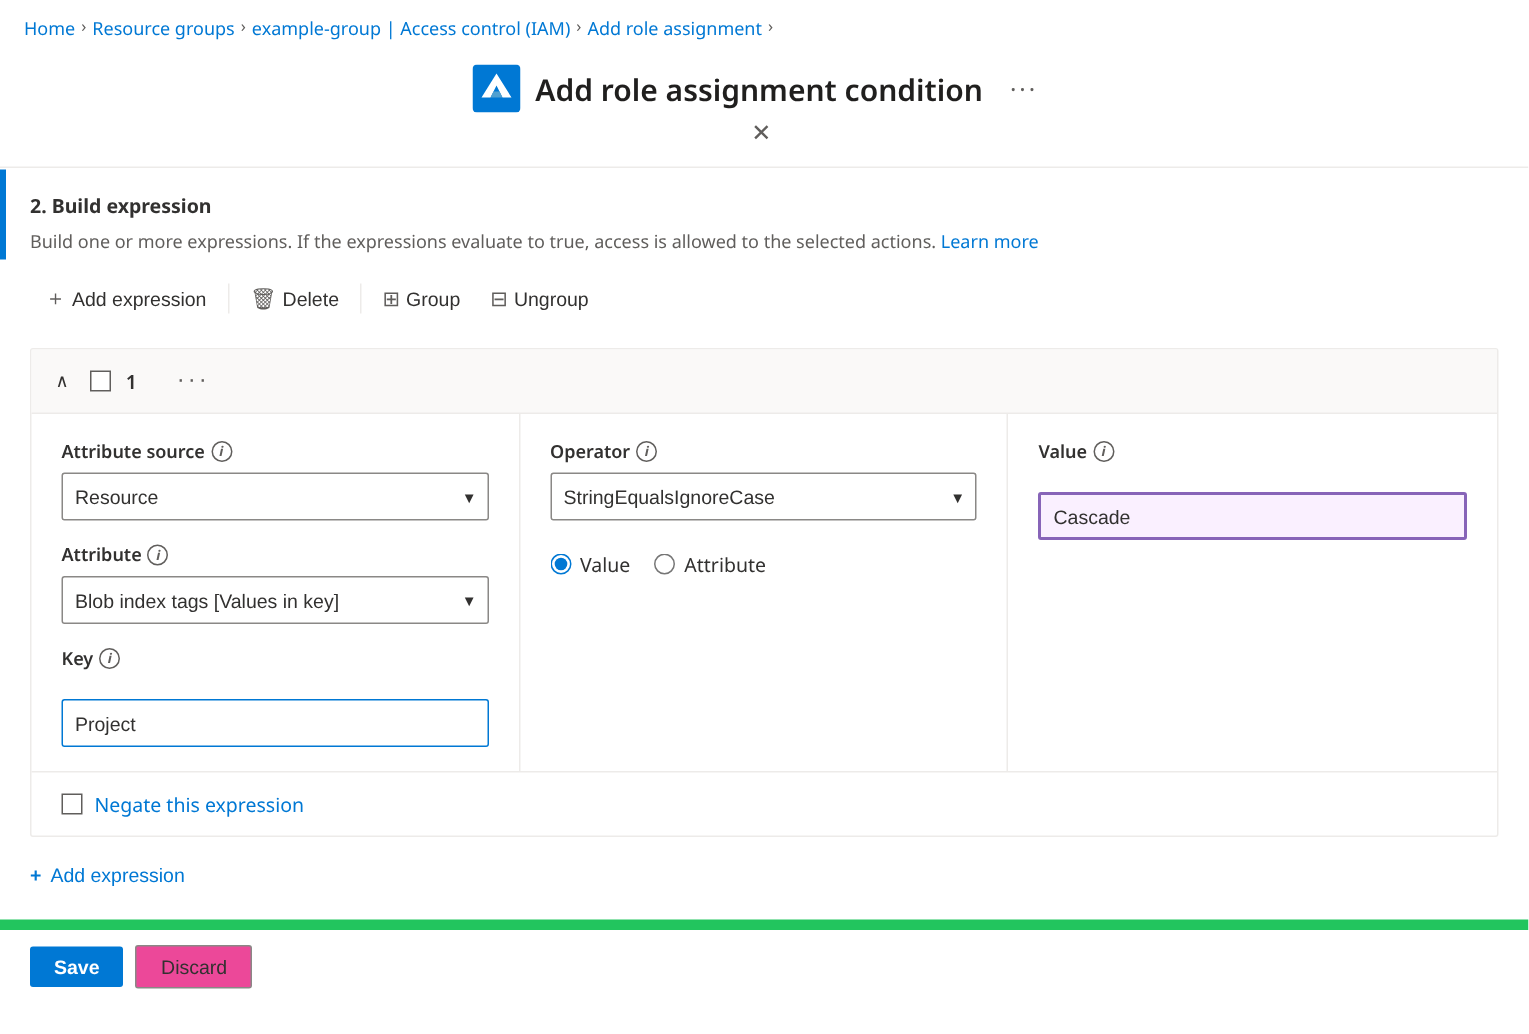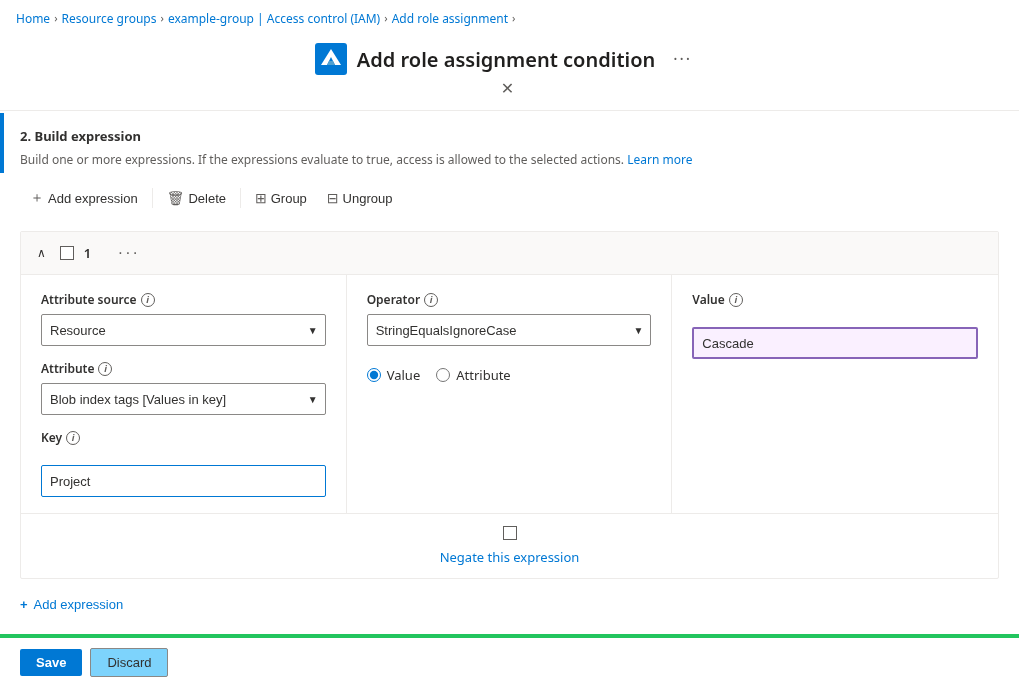--- a/index.html
+++ b/index.html
@@ -297,21 +297,20 @@
       cursor: pointer;
     }
 
     
     .negate-section {
       padding: 12px 20px;
       border-top: 1px solid #edebe9;
       display: flex;
       align-items: center;
       gap: 8px;
-      flex-direction: column;
     }
     .negate-checkbox {
       width: 14px;
       height: 14px;
       border: 1px solid #605e5c;
       background: #fff;
       cursor: pointer;
       appearance: none;
       -webkit-appearance: none;
       display: inline-block;
@@ -331,38 +330,38 @@
       font-size: 13px;
       cursor: pointer;
       padding: 6px 0;
       background: none;
       border: none;
     }
 
     
     .panel-footer {
       padding: 10px 20px;
-      border-top: 4px solid #22c55e;
+      border-top: 7px solid #22c55e;
       display: flex;
       align-items: center;
       gap: 8px;
       background: #fff;
     }
     .btn-save {
       background: #0078d4;
       color: #fff;
       border: none;
       padding: 6px 16px;
       font-size: 13px;
       border-radius: 2px;
       cursor: pointer;
       font-weight: 600;
     }
     .btn-discard {
-      background: #7dd3fc;
+      background: #ec4899;
       color: #323130;
       border: 1px solid #8a8886;
       padding: 6px 16px;
       font-size: 13px;
       border-radius: 2px;
       cursor: pointer;
     }
 
     
     .panel-wrapper {

